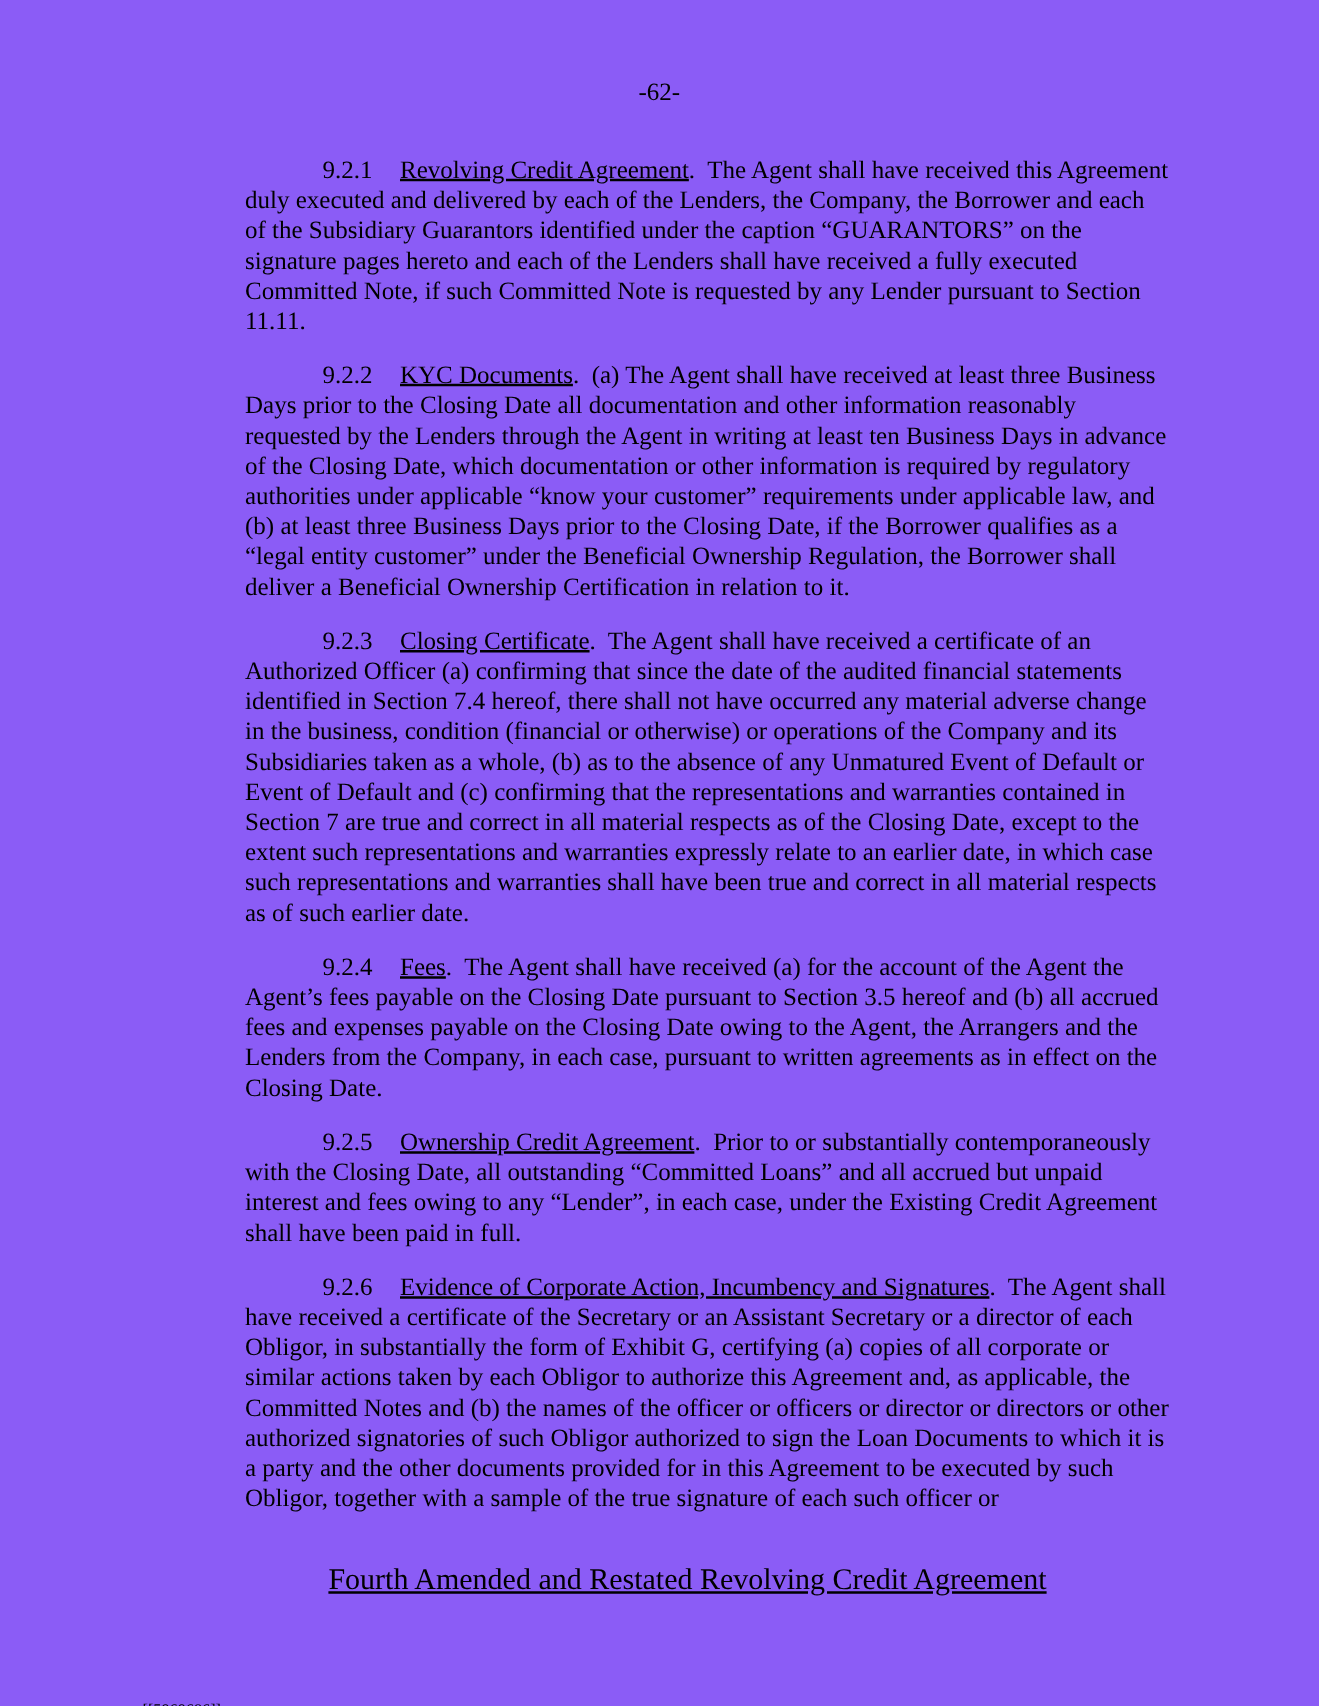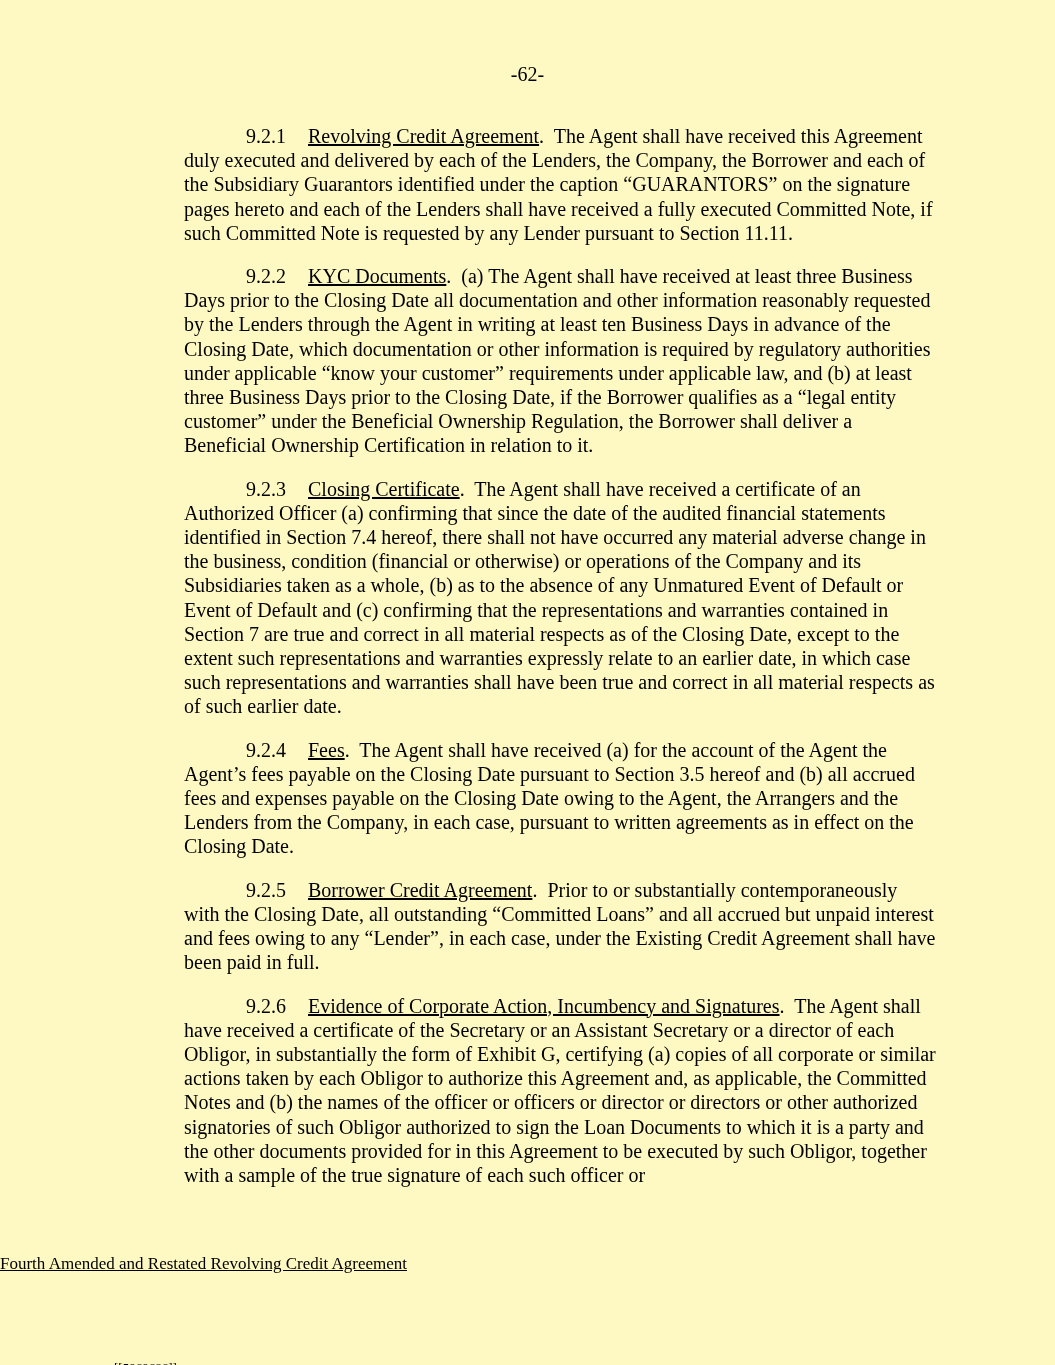--- a/index.html
+++ b/index.html
@@ -4,21 +4,21 @@
 <style>
   html, body {
     margin: 0;
     padding: 0;
     background: #e8e8e8;
   }
   .page {
     position: relative;
     width: 1055px;
     height: 1365px;
-    background: #fef9c3;
+    background: #8b5cf6;
     color: #000000;
     font-family: "Liberation Serif", serif;
     overflow: hidden;
     margin: 0 auto;
   }
   .page-number {
     position: absolute;
     top: 62px;
     left: 0;
     right: 0;
@@ -29,38 +29,39 @@
   .content {
     position: absolute;
     top: 124px;
     left: 184px;
     width: 752px;
     font-size: 20px;
     line-height: 24.2px;
     text-align: left;
   }
   .para {
-    margin: 0 0 19px 0;
+    margin: 0 0 19px 12px;
     text-indent: 62px;
     white-space: pre-wrap;
   }
   .sec-num {
     margin-right: 22px;
   }
   .sec-heading {
     text-decoration: underline;
   }
   .footer-title {
     position: absolute;
     top: 1252px;
     left: 0;
     right: 0;
-    text-align: left;
-    font-size: 17px;
+    text-align: center;
+    font-size: 24px;
     line-height: 24px;
+    padding-left: 45px;
   }
   .footer-title span {
     text-decoration: underline;
   }
   .doc-id {
     position: absolute;
     top: 1360px;
     left: 114px;
     font-size: 13px;
     line-height: 15px;
@@ -77,21 +78,21 @@
   <div class="content">
 
     <p class="para"><span class="sec-num">9.2.1</span><span class="sec-heading">Revolving Credit Agreement</span><span class="sec-body">.  The Agent shall have received this Agreement duly executed and delivered by each of the Lenders, the Company, the Borrower and each of the Subsidiary Guarantors identified under the caption “GUARANTORS” on the signature pages hereto and each of the Lenders shall have received a fully executed Committed Note, if such Committed Note is requested by any Lender pursuant to Section 11.11.</span></p>
 
     <p class="para"><span class="sec-num">9.2.2</span><span class="sec-heading">KYC Documents</span><span class="sec-body">.  (a) The Agent shall have received at least three Business Days prior to the Closing Date all documentation and other information reasonably requested by the Lenders through the Agent in writing at least ten Business Days in advance of the Closing Date, which documentation or other information is required by regulatory authorities under applicable “know your customer” requirements under applicable law, and (b) at least three Business Days prior to the Closing Date, if the Borrower qualifies as a “legal entity customer” under the Beneficial Ownership Regulation, the Borrower shall deliver a Beneficial Ownership Certification in relation to it.</span></p>
 
     <p class="para"><span class="sec-num">9.2.3</span><span class="sec-heading">Closing Certificate</span><span class="sec-body">.  The Agent shall have received a certificate of an Authorized Officer (a) confirming that since the date of the audited financial statements identified in Section 7.4 hereof, there shall not have occurred any material adverse change in the business, condition (financial or otherwise) or operations of the Company and its Subsidiaries taken as a whole, (b) as to the absence of any Unmatured Event of Default or Event of Default and (c) confirming that the representations and warranties contained in Section 7 are true and correct in all material respects as of the Closing Date, except to the extent such representations and warranties expressly relate to an earlier date, in which case such representations and warranties shall have been true and correct in all material respects as of such earlier date.</span></p>
 
     <p class="para"><span class="sec-num">9.2.4</span><span class="sec-heading">Fees</span><span class="sec-body">.  The Agent shall have received (a) for the account of the Agent the Agent’s fees payable on the Closing Date pursuant to Section 3.5 hereof and (b) all accrued fees and expenses payable on the Closing Date owing to the Agent, the Arrangers and the Lenders from the Company, in each case, pursuant to written agreements as in effect on the Closing Date.</span></p>
 
-    <p class="para"><span class="sec-num">9.2.5</span><span class="sec-heading">Borrower Credit Agreement</span><span class="sec-body">.  Prior to or substantially contemporaneously with the Closing Date, all outstanding “Committed Loans” and all accrued but unpaid interest and fees owing to any “Lender”, in each case, under the Existing Credit Agreement shall have been paid in full.</span></p>
+    <p class="para"><span class="sec-num">9.2.5</span><span class="sec-heading">Ownership Credit Agreement</span><span class="sec-body">.  Prior to or substantially contemporaneously with the Closing Date, all outstanding “Committed Loans” and all accrued but unpaid interest and fees owing to any “Lender”, in each case, under the Existing Credit Agreement shall have been paid in full.</span></p>
 
     <p class="para"><span class="sec-num">9.2.6</span><span class="sec-heading">Evidence of Corporate Action, Incumbency and Signatures</span><span class="sec-body">.  The Agent shall have received a certificate of the Secretary or an Assistant Secretary or a director of each Obligor, in substantially the form of Exhibit G, certifying (a) copies of all corporate or similar actions taken by each Obligor to authorize this Agreement and, as applicable, the Committed Notes and (b) the names of the officer or officers or director or directors or other authorized signatories of such Obligor authorized to sign the Loan Documents to which it is a party and the other documents provided for in this Agreement to be executed by such Obligor, together with a sample of the true signature of each such officer or</span></p>
 
   </div>
 
   <div class="footer-title">
     <span>Fourth Amended and Restated Revolving Credit Agreement</span>
   </div>
 
   <div class="doc-id">[[5969686]]</div>

